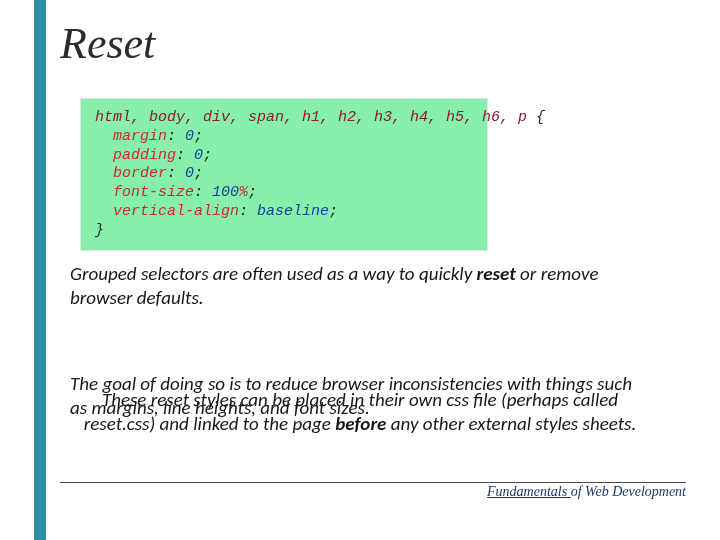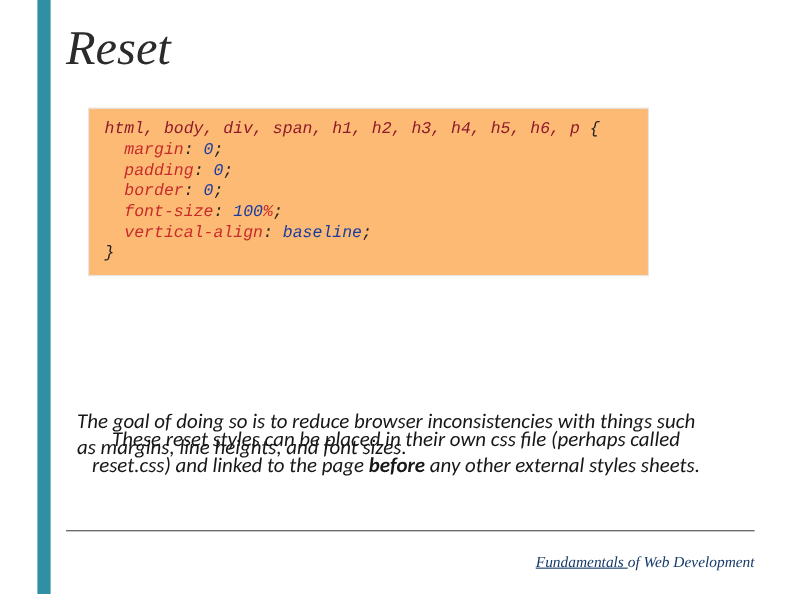--- a/index.html
+++ b/index.html
@@ -25,22 +25,22 @@
     position: absolute;
     left: 60px; top: 18px;
     font-family: Georgia, "Times New Roman", serif;
     font-size: 44px;
     font-weight: 400;
     color: #2b2b2b;
   }
   .code-box {
     position: absolute;
     left: 80px; top: 98px;
-    width: 510px;
-    background: #fdba74;
+    width: 408px;
+    background: #86efac;
     border: 1px solid #e6e6e6;
     padding: 10px 14px 10px 14px;
     font-family: Consolas, "Courier New", monospace;
     font-size: 15px;
     line-height: 1.25;
     white-space: pre;
     color: #222;
   }
   .c-tag   { color: #8f1a2b; }
   .c-prop  { color: #c82b2b; }
@@ -60,21 +60,21 @@
   .p3 { top: 388px; text-align: center; }
   .bold { font-weight: 700; }
   .footer-rule {
     position: absolute;
     left: 60px; right: 34px; top: 482px;
     height: 1px;
     background: #4a4a4a;
   }
   .footer {
     position: absolute;
-    right: 34px; top: 504px;
+    right: 34px; top: 484px;
     font-family: Georgia, "Times New Roman", serif;
     font-size: 14px;
     color: #173a6a;
     margin-left: 32px;
   }
   .footer .u { text-decoration: underline; }
 </style>
 </head>
 <body>
 
@@ -85,20 +85,23 @@
   <div class="title">Reset</div>
 
   <div class="code-box"><span class="c-tag">html, body, div, span, h1, h2, h3, h4, h5, h6, p</span><span class="c-punkt"> {</span>
   <span class="c-prop">margin</span><span class="c-punkt">: </span><span class="c-val">0</span><span class="c-punkt">;</span>
   <span class="c-prop">padding</span><span class="c-punkt">: </span><span class="c-val">0</span><span class="c-punkt">;</span>
   <span class="c-prop">border</span><span class="c-punkt">: </span><span class="c-val">0</span><span class="c-punkt">;</span>
   <span class="c-prop">font-size</span><span class="c-punkt">: </span><span class="c-val">100</span><span class="c-unit">%</span><span class="c-punkt">;</span>
   <span class="c-prop">vertical-align</span><span class="c-punkt">: </span><span class="c-val">baseline</span><span class="c-punkt">;</span>
 <span class="c-punkt">}</span></div>
 
+  <div class="body-text p1">
+    <span>Grouped selectors are often used as a way to quickly </span><span class="bold">reset</span><span> or remove browser defaults.</span>
+  </div>
 
   <div class="body-text p2">The goal of doing so is to reduce browser inconsistencies with things such as margins, line heights, and font sizes.</div>
 
   <div class="body-text p3">
     <span>These reset styles can be placed in their own css file (perhaps called reset.css) and linked to the page </span><span class="bold">before</span><span> any other external styles sheets.</span>
   </div>
 
   <div class="footer-rule"></div>
   <div class="footer">
     <span class="u">Fundamentals </span><span>of Web Development</span>

